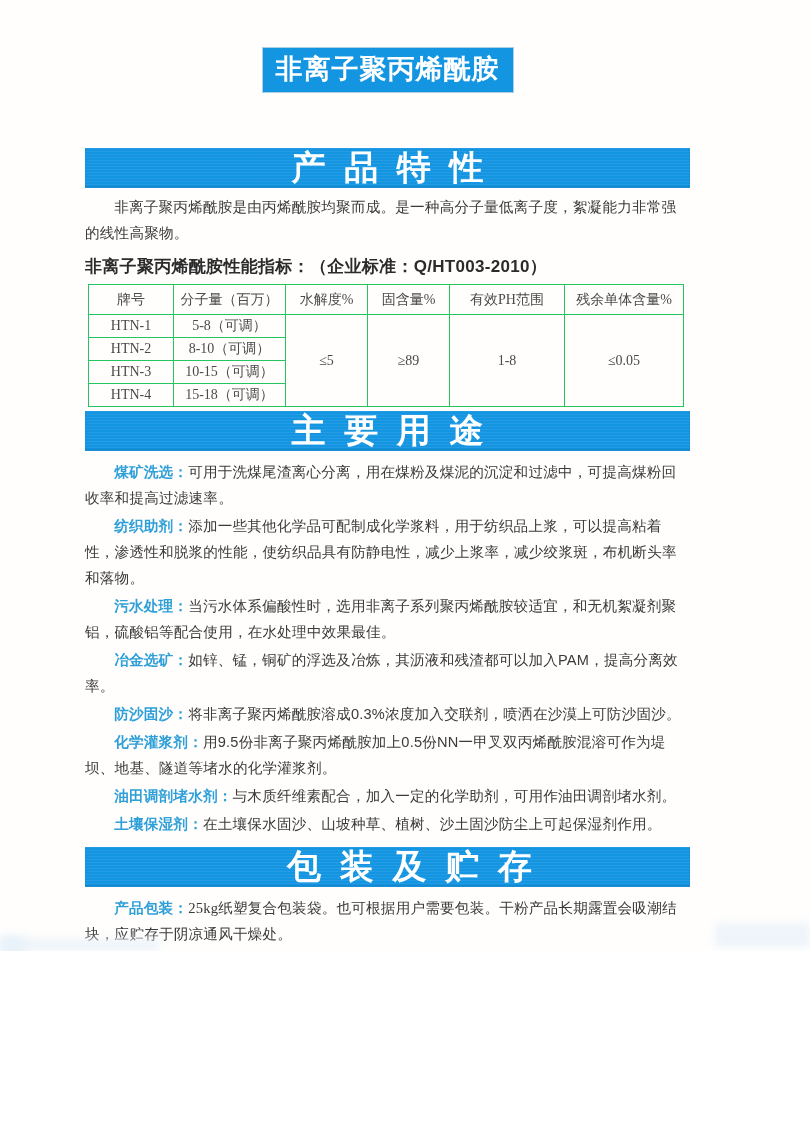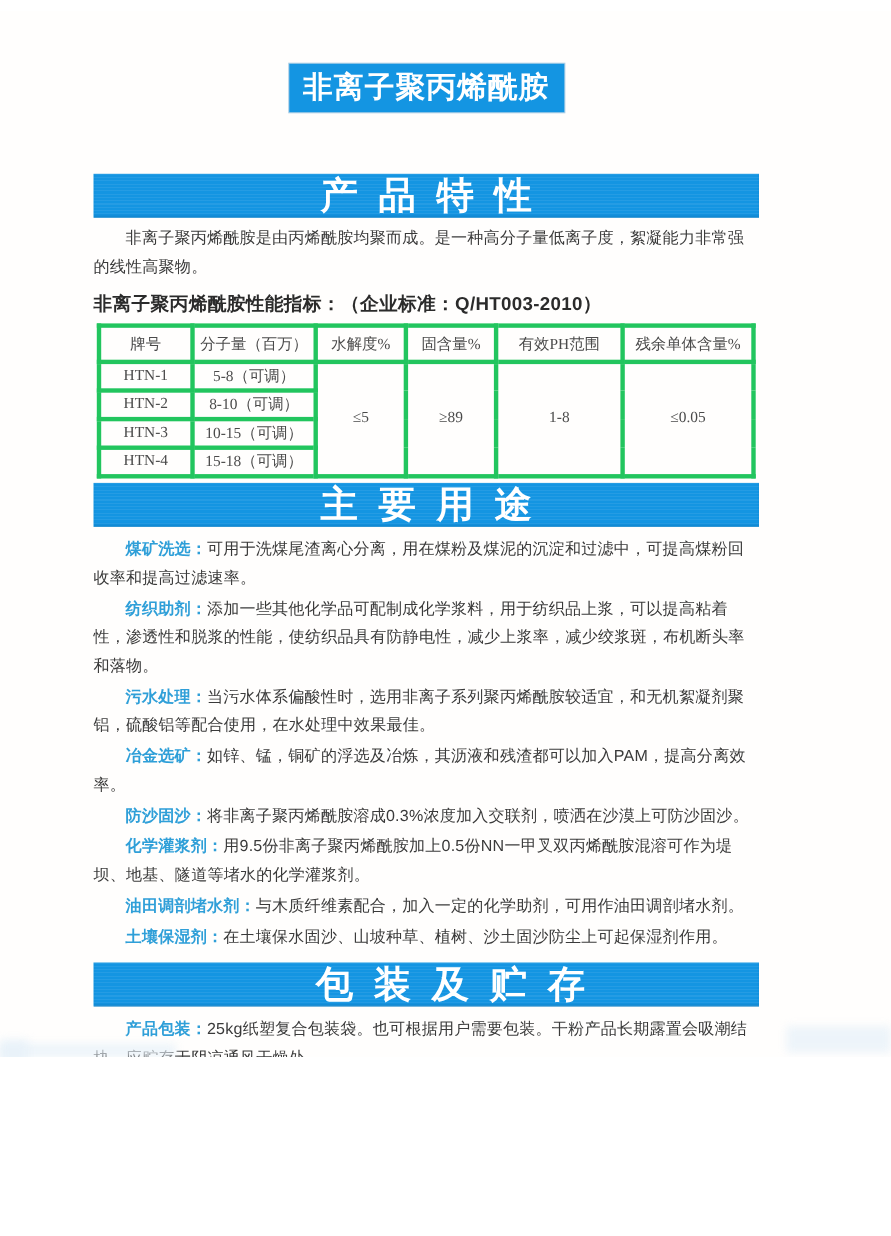--- a/index.html
+++ b/index.html
@@ -1,18 +1,18 @@
 <!DOCTYPE html>
 <html lang="zh" style="--blue: #1495e2; --lead: #2f9fd8;"><head>
 <meta charset="utf-8">
 <style>
   html,body{margin:0;padding:0;background:#ffffff;}
   body{font-family:"Liberation Sans","DejaVu Sans",sans-serif;}
   .sheet{
-    position:relative;width:810px;height:951px;margin:10px auto;
+    position:relative;width:810px;height:951px;margin:0 auto;
     background:#fefefdf5;background-color:#fffefd;overflow:hidden;
   }
   .content{position:relative;padding:48px 120px 0 85px;width:605px;}
   
   .badge{
     width:fit-content;margin:0 auto 56px auto;
     background:var(--blue,#1495e2);color:#fff;
     font-size:27px;font-weight:bold;line-height:1;
     padding:8px 13px 9px 13px;letter-spacing:1px;
     box-shadow:0 0 0 1px rgba(13,120,190,.35);
@@ -40,28 +40,28 @@
   .spec-title{
     margin:9px 0 0 0;text-align:left;font-size:17px;font-weight:bold;
     color:#2b2b2b;line-height:24px;letter-spacing:.3px;
   }
   table.spec{
     border-collapse:collapse;margin:5px 0 0 3px;width:595px;table-layout:fixed;
     font-family:"Liberation Serif","DejaVu Serif",serif;
     font-size:14px;color:#4a4a4a;
   }
   table.spec th,table.spec td{
-    border:4px solid #22c55e;text-align:center;vertical-align:middle;
+    border:1px solid #22c55e;text-align:center;vertical-align:middle;
     padding:0;font-weight:normal;
   }
   table.spec th{height:29px;}
   table.spec td{height:22px;}
   .uses{margin-top:8px;}
   .uses .para{margin:2px 0;}
-  .pack .para{margin-top:8px;}
+  .pack .para{margin-top:8px;font-family:Liberation Serif, serif;}
   
   .edge{position:absolute;pointer-events:none;filter:blur(4px);opacity:.75;background:#e7f1f9;}
   .edge.bl{left:0;bottom:0;width:160px;height:12px;}
   .edge.br{right:0;bottom:4px;width:95px;height:24px;}
   .edge.l{left:0;top:935px;width:26px;height:130px;}
 </style>
 </head>
 <body>
 
 <div class="sheet">

